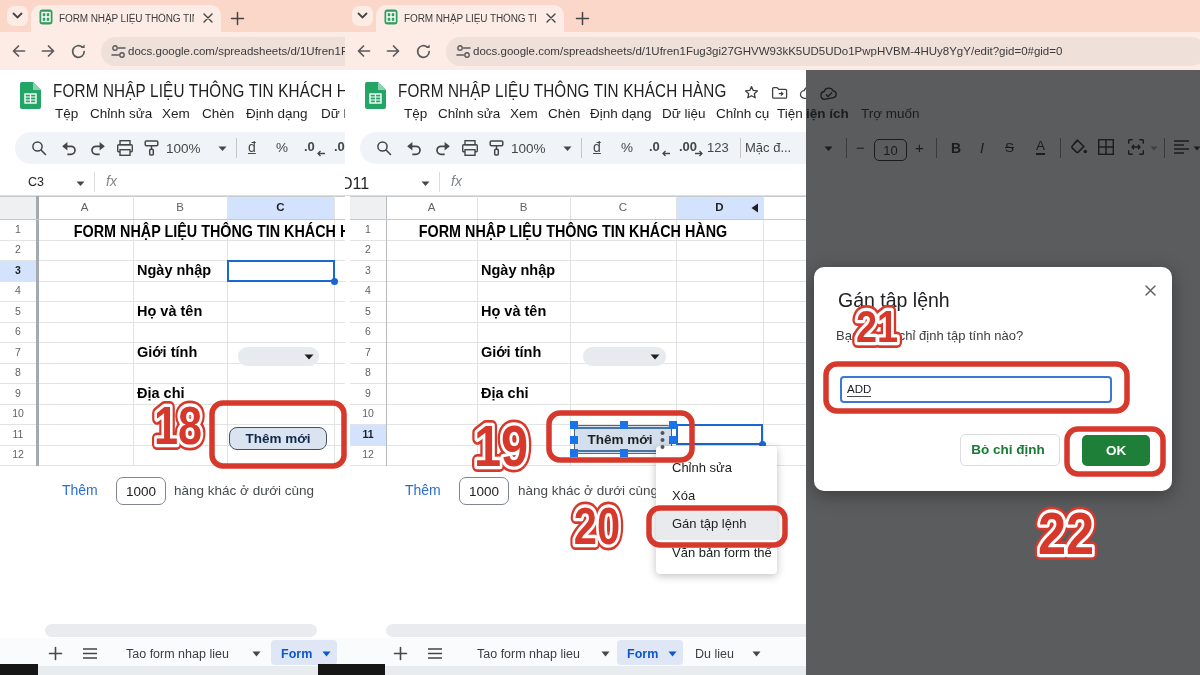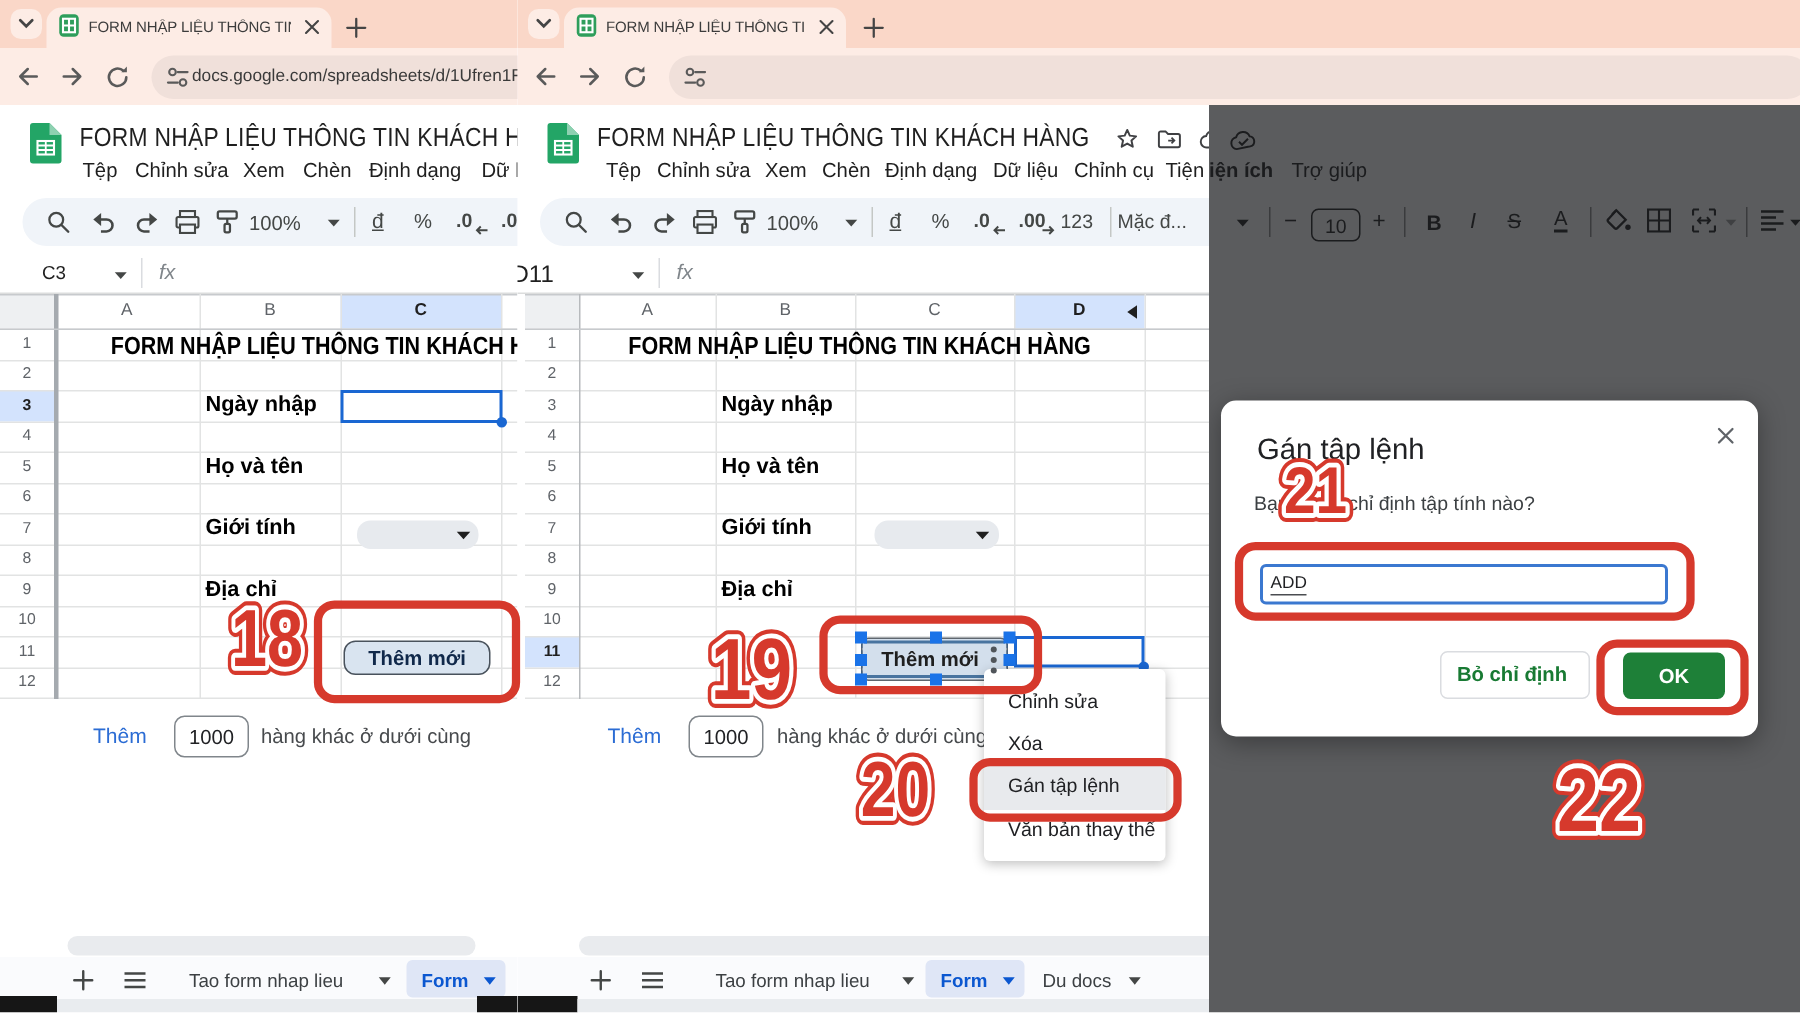--- a/index.html
+++ b/index.html
@@ -218,20 +218,21 @@
       <path d="M13.2 7.5 a5.8 5.8 0 1 1 -1.9 -4.3" stroke="#5a5a5a" stroke-width="1.7" fill="none" stroke-linecap="round"></path>
       <path d="M13.6 0.4 V4.1 H9.9 Z" fill="#5a5a5a"></path>
     </svg>
     <div class="abs" style="left:446px;top:37px;width:760px;height:29px;background:#f0e0da;border-radius:15px"></div>
     <svg style="left:456px;top:45px;" width="16" height="13" viewBox="0 0 16 13">
       <circle cx="4" cy="3" r="2.2" fill="none" stroke="#5a5a5a" stroke-width="1.4"></circle>
       <path d="M7.5 3 H14" stroke="#5a5a5a" stroke-width="1.5" stroke-linecap="round"></path>
       <circle cx="11" cy="10" r="2.2" fill="none" stroke="#5a5a5a" stroke-width="1.4"></circle>
       <path d="M1 10 H7.5" stroke="#5a5a5a" stroke-width="1.5" stroke-linecap="round"></path>
     </svg>
+    <div class="abs" style="left:473px;top:45px;font-size:11.5px;color:#3a3a3a;font-weight:normal;white-space:nowrap;">docs.google.com/spreadsheets/d/1Ufren1Fug3gi27GHVW93kK5UD5UDo1PwpHVBM-4HUy8YgY/edit?gid=0#gid=0</div>
     <div class="abs" style="left:345px;top:70px;width:855px;height:605px;background:#ffffff"></div>
     <svg style="left:365px;top:82px;" width="21" height="27" viewBox="0 0 21 27">
       <path d="M2 0 H13 L21 8 V25 a2 2 0 0 1 -2 2 H2 a2 2 0 0 1 -2 -2 V2 a2 2 0 0 1 2 -2 Z" fill="#23a566"></path>
       <path d="M13 0 L21 8 H13 Z" fill="#8ed1b1"></path>
       <rect x="5" y="12" width="11" height="9" fill="none" stroke="#fff" stroke-width="1.4"></rect>
       <path d="M5 15 h11 M5 18 h11 M10.5 12 v9" stroke="#fff" stroke-width="1.2"></path>
     </svg>
     <div class="abs" style="left:398px;top:81px;font-size:17.5px;color:#1f1f1f;font-weight:500;white-space:nowrap;transform:scaleX(0.87);transform-origin:0 0;letter-spacing:0.2px">FORM NHẬP LIỆU THÔNG TIN KHÁCH HÀNG</div>
     <div class="abs" style="left:404px;top:106px;font-size:13.5px;color:#1f1f1f;font-weight:normal;white-space:nowrap;">Tệp</div>
     <div class="abs" style="left:438px;top:106px;font-size:13.5px;color:#1f1f1f;font-weight:normal;white-space:nowrap;">Chỉnh sửa</div>
@@ -369,21 +370,21 @@
     <div class="abs" style="left:669px;top:436px;width:8px;height:8px;background:#1a73e8"></div>
     <div class="abs" style="left:405px;top:482px;font-size:14px;color:#2b6cd4;font-weight:normal;white-space:nowrap;">Thêm</div>
     <div class="abs" style="left:459px;top:477px;width:50px;height:28px;background:#fff;border:1.5px solid #80868b;border-radius:7px"></div>
     <div class="abs" style="left:459px;top:484px;width:50px;text-align:center;font-size:13.5px;color:#202124;font-weight:normal;white-space:nowrap;">1000</div>
     <div class="abs" style="left:518px;top:483px;font-size:13.5px;color:#474a4d;font-weight:normal;white-space:nowrap;">hàng khác ở dưới cùng</div>
     <div class="abs" style="left:656px;top:446px;width:121px;height:128px;background:#fff;border-radius:4px;box-shadow:0 2px 8px rgba(0,0,0,0.25)"></div>
     <div class="abs" style="left:656px;top:510px;width:121px;height:30px;background:#e8eaed"></div>
     <div class="abs" style="left:672px;top:460px;font-size:13px;color:#202124;font-weight:normal;white-space:nowrap;">Chỉnh sửa</div>
     <div class="abs" style="left:672px;top:488px;font-size:13px;color:#202124;font-weight:normal;white-space:nowrap;">Xóa</div>
     <div class="abs" style="left:672px;top:516px;font-size:13px;color:#202124;font-weight:normal;white-space:nowrap;">Gán tập lệnh</div>
-    <div class="abs" style="left:672px;top:545px;font-size:13px;color:#202124;font-weight:normal;white-space:nowrap;">Văn bản thay thế</div>
+    <div class="abs" style="left:672px;top:545px;font-size:13px;color:#202124;font-weight:normal;white-space:nowrap;">Văn bản form thế</div>
     <svg style="left:660px;top:430px;" width="5" height="20" viewBox="0 0 5 20">
       <circle cx="2.5" cy="3" r="2" fill="#50555a"></circle>
       <circle cx="2.5" cy="10" r="2" fill="#50555a"></circle>
       <circle cx="2.5" cy="17" r="2" fill="#50555a"></circle>
     </svg>
     <div class="abs" style="left:386px;top:624px;width:420px;height:13px;background:#e9ebee;border-radius:7px 0 0 7px"></div>
     <div class="abs" style="left:345px;top:638px;width:855px;height:28px;background:#fafbfd"></div>
     <svg style="left:394px;top:647px;" width="13" height="13" viewBox="0 0 13 13">
       <path d="M6.5 0.5 V12.5 M0.5 6.5 H12.5" stroke="#444746" stroke-width="1.6" stroke-linecap="round"></path>
     </svg>
@@ -392,35 +393,35 @@
     </svg>
     <div class="abs" style="left:477px;top:647px;font-size:12.5px;color:#3c4043;font-weight:normal;white-space:nowrap;">Tao form nhap lieu</div>
     <svg style="left:601px;top:651px;" width="9" height="6" viewBox="0 0 9 6">
       <path d="M0.5 0.5 h8 L4.5 5.5 Z" fill="#444746"></path>
     </svg>
     <div class="abs" style="left:617px;top:640px;width:66px;height:25px;background:#dfe6f6;border-radius:4px"></div>
     <div class="abs" style="left:627px;top:647px;font-size:12.5px;color:#0b57d0;font-weight:bold;white-space:nowrap;">Form</div>
     <svg style="left:668px;top:651px;" width="9" height="6" viewBox="0 0 9 6">
       <path d="M0.5 0.5 h8 L4.5 5.5 Z" fill="#0b57d0"></path>
     </svg>
-    <div class="abs" style="left:695px;top:647px;font-size:12.5px;color:#3c4043;font-weight:normal;white-space:nowrap;">Du docs</div>
+    <div class="abs" style="left:695px;top:647px;font-size:12.5px;color:#3c4043;font-weight:normal;white-space:nowrap;">Du lieu</div>
     <svg style="left:752px;top:651px;" width="9" height="6" viewBox="0 0 9 6">
       <path d="M0.5 0.5 h8 L4.5 5.5 Z" fill="#444746"></path>
     </svg>
     <div class="abs" style="left:345px;top:664px;width:40px;height:11px;background:#161616"></div>
     <div class="abs" style="left:385px;top:666px;width:421px;height:9px;background:#e9ecef"></div>
 </div>
 <div class="win" id="dark">
 <div class="abs" style="left:806px;top:70px;width:394px;height:605px;background:#5b5c5e"></div>
     <svg style="left:820px;top:89px;" width="18" height="11" viewBox="0 0 18 11">
       <path d="M4.5 10.4 a4 4 0 0 1 -0.4 -7.9 a4.8 4.8 0 0 1 9 -0.6 a3.4 3.4 0 0 1 0.4 6.7 q-0.6 0.2 -1.5 0.2 Z" fill="none" stroke="#1b1c1e" stroke-width="1.3"></path>
       <path d="M6 5.5 L8 7.5 L12 3.5" stroke="#1b1c1e" stroke-width="1.3" fill="none"></path>
     </svg>
     <div class="abs" style="left:806px;top:106px;font-size:13.5px;color:#1b1c1e;font-weight:bold;white-space:nowrap;">iện ích</div>
-    <div class="abs" style="left:861px;top:106px;font-size:13.5px;color:#1b1c1e;font-weight:normal;white-space:nowrap;">Trợ giúp</div>
+    <div class="abs" style="left:861px;top:106px;font-size:13.5px;color:#1b1c1e;font-weight:normal;white-space:nowrap;">Trợ muốn</div>
     <svg style="left:824px;top:146px;" width="9" height="6" viewBox="0 0 9 6">
       <path d="M0.5 0.5 L4.5 5 L8.5 0.5 Z" fill="#1b1c1e"></path>
     </svg>
     <div class="abs" style="left:846px;top:138px;width:1px;height:20px;background:#3a3b3d"></div>
     <div class="abs" style="left:856px;top:139px;font-size:15px;color:#1b1c1e;font-weight:normal;white-space:nowrap;">−</div>
     <div class="abs" style="left:874px;top:139px;width:33px;height:22px;border:1.5px solid #1b1c1e;border-radius:5px"></div>
     <div class="abs" style="left:874px;top:143px;width:33px;text-align:center;font-size:13px;color:#1b1c1e;font-weight:normal;white-space:nowrap;">10</div>
     <div class="abs" style="left:915px;top:139px;font-size:15px;color:#1b1c1e;font-weight:normal;white-space:nowrap;">+</div>
     <div class="abs" style="left:936px;top:138px;width:1px;height:20px;background:#3a3b3d"></div>
     <div class="abs" style="left:951px;top:140px;font-size:14px;color:#1b1c1e;font-weight:bold;white-space:nowrap;">B</div>

